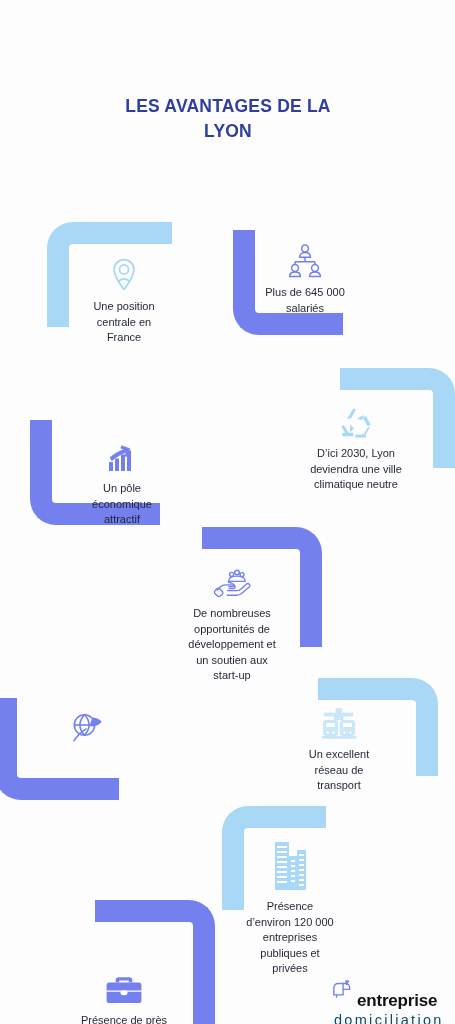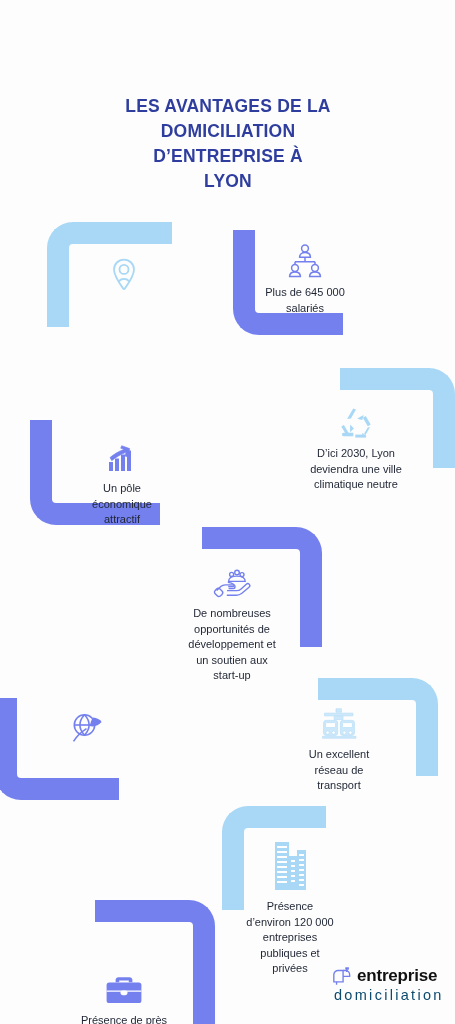--- a/index.html
+++ b/index.html
@@ -114,41 +114,41 @@
   .logo-top {
     display: flex;
     align-items: center;
     gap: 5px;
   }
   .logo-word {
     font-size: 17px;
     font-weight: bold;
     color: #111111;
     letter-spacing: -0.2px;
+    margin-top: 25px;
   }
   .logo-sub {
     font-size: 14.5px;
     color: #0c4a6e;
     letter-spacing: 2.3px;
     margin-top: 1px;
     margin-left: 2px;
   }
   svg { display: block; }
 </style>
 </head>
 <body>
 
 <div id="infographic">
 
   <div class="banner-bg banner-row1"></div>
   <div class="banner-bg banner-row2"></div>
   <div class="banner-bg banner-row3"></div>
   <div class="title-banner">
     <div>LES AVANTAGES DE LA</div>
-    <div>DOMICILIATION D’ENTREPRISE À</div>
     <div>LYON</div>
   </div>
 
   <div class="elbow corner-gamma-left c-blue" style="left:47px;  top:222px; width:125px; height:105px;"></div>
   <div class="elbow corner-L c-purple" style="left:233px; top:230px; width:110px; height:105px;"></div>
   <div class="elbow corner-gamma c-blue" style="left:340px; top:368px; width:115px; height:100px;"></div>
   <div class="elbow corner-L c-purple" style="left:30px;  top:420px; width:130px; height:105px;"></div>
   <div class="elbow corner-gamma c-purple" style="left:202px; top:527px; width:120px; height:120px;"></div>
   <div class="elbow corner-L c-purple" style="left:-5px;  top:698px; width:124px; height:102px;"></div>
   <div class="elbow corner-gamma c-blue" style="left:318px; top:678px; width:120px; height:98px;"></div>
@@ -156,20 +156,23 @@
   <div class="elbow corner-gamma c-purple" style="left:95px;  top:900px; width:120px; height:130px;"></div>
 
   <div class="item" style="left:78px; top:258px; width:92px;">
     <div class="icon-wrap">
       <svg width="26" height="34" viewBox="0 0 26 34" fill="none" stroke="#a8d8f5" stroke-width="1.8">
         <path d="M13 1.6C7.4 1.6 3 6 3 11.6c0 6 7.1 16.1 9.2 19 .4.6 1.2.6 1.6 0 2.1-2.9 9.2-13 9.2-19C23 6 18.6 1.6 13 1.6z"></path>
         <circle cx="13" cy="11.4" r="4.5"></circle>
         <path d="M7.4 23.8c1.4-2 3.3-3 5.6-3s4.2 1 5.6 3"></path>
       </svg>
     </div>
+    <div class="caption">Une position
+centrale en
+France</div>
   </div>
 
   <div class="item" style="left:250px; top:244px; width:110px;">
     <div class="icon-wrap">
       <svg width="36" height="34" viewBox="0 0 36 34" fill="none" stroke="#7480ee" stroke-width="1.5">
         <circle cx="18" cy="4.5" r="3.4"></circle>
         <path d="M12.6 13.2c0-3 2.4-4.6 5.4-4.6s5.4 1.6 5.4 4.6z"></path>
         <path d="M18 13.6v4.2M8 17.8h20M8 17.8v3M28 17.8v3"></path>
         <circle cx="8" cy="24" r="3.4"></circle>
         <path d="M2.6 32.6c0-3 2.4-4.6 5.4-4.6s5.4 1.6 5.4 4.6z"></path>

